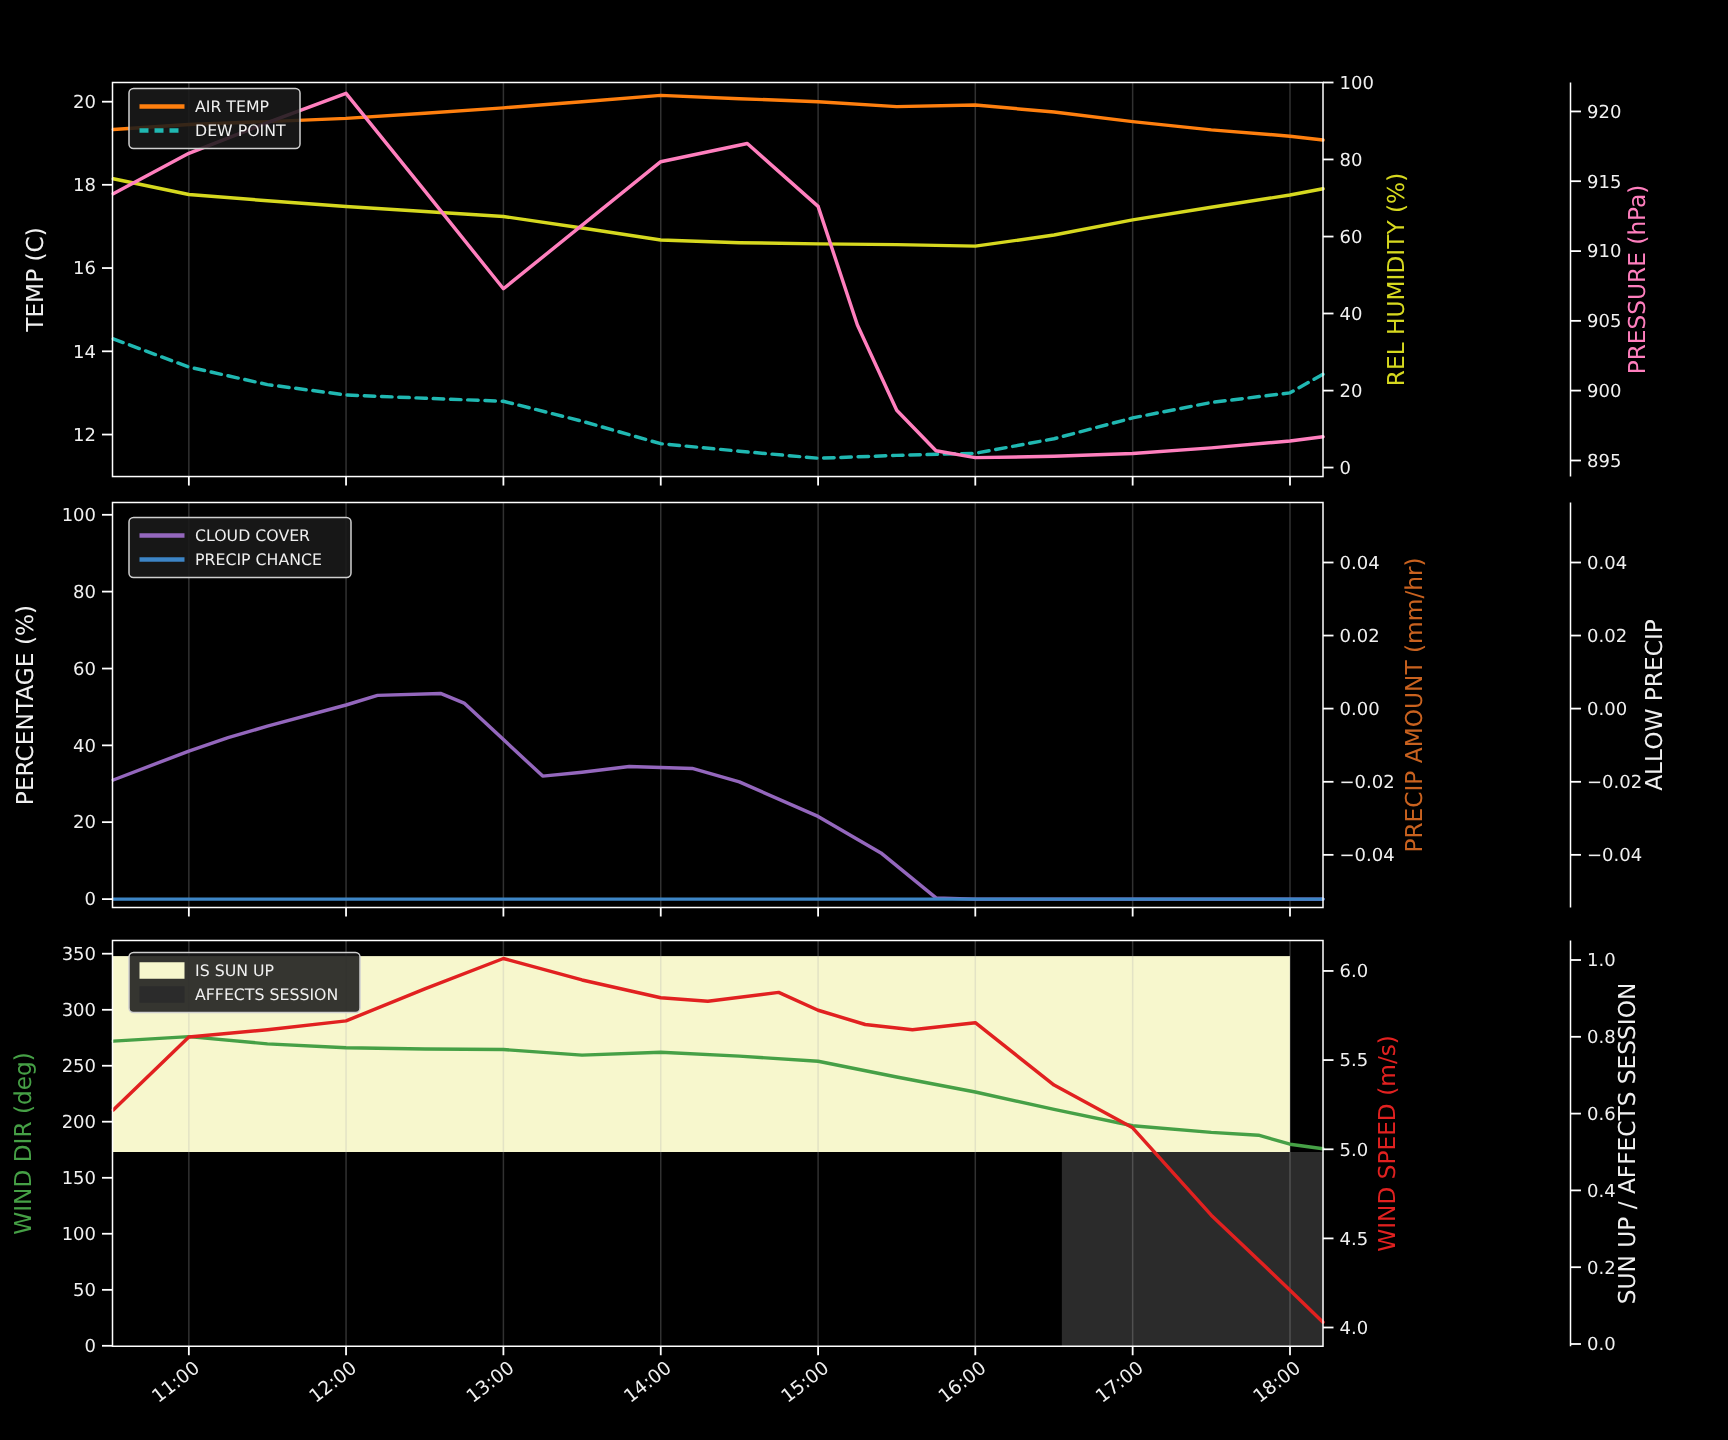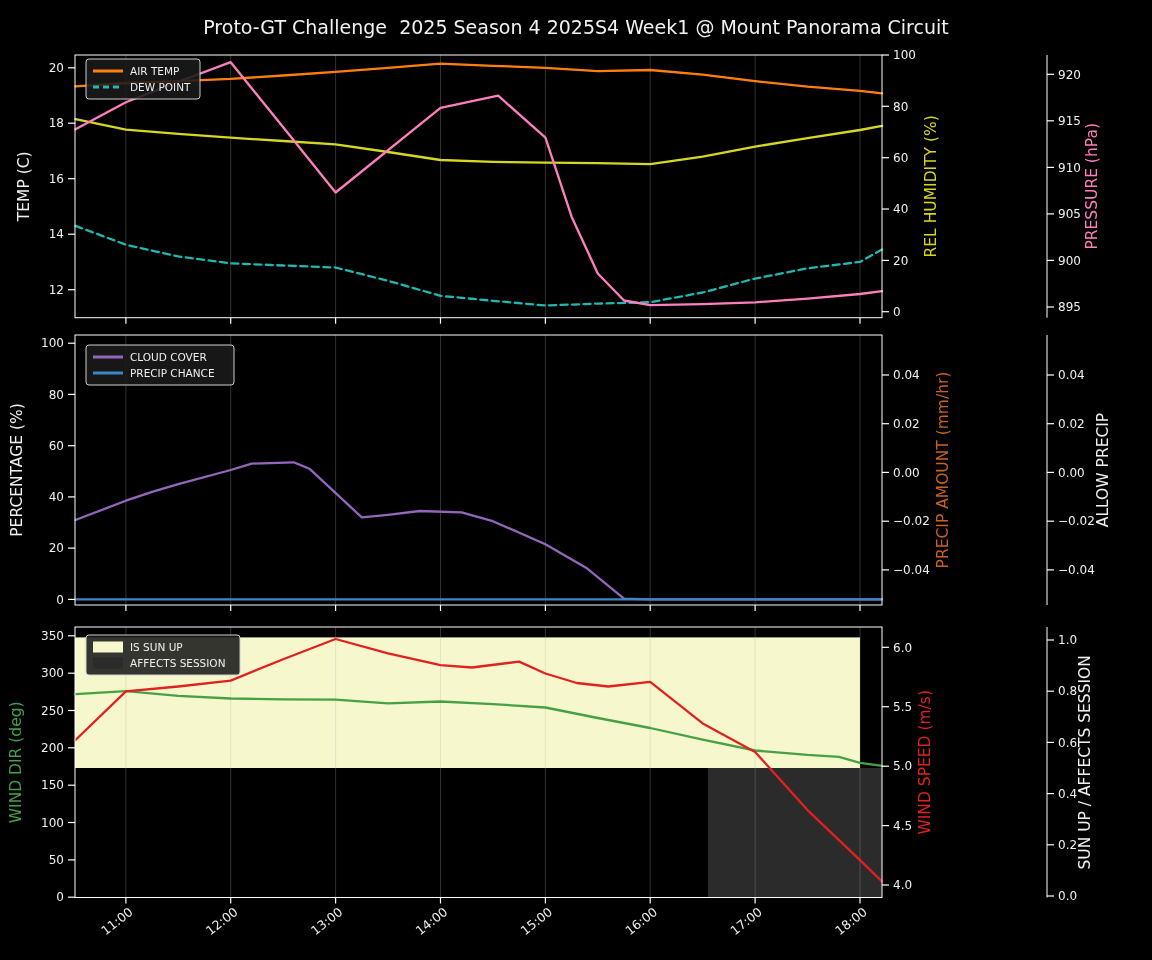--- a/index.html
+++ b/index.html
@@ -7,21 +7,20 @@
           font-family:"DejaVu Sans","Liberation Sans",sans-serif;}
   .figure-title{position:absolute;top:16px;left:0;width:1152px;text-align:center;
                 color:#f2f2f2;font-size:19px;white-space:pre;}
   svg{position:absolute;top:0;left:0;}
   text{font-family:"DejaVu Sans","Liberation Sans",sans-serif;}
 </style>
 </head>
 <body>
 
 <div class="figure">
-  <div class="figure-title">Proto-GT Challenge  2025 Season 4 2025S4 Week1 @ Mount Panorama Circuit</div>
   <svg id="figure-svg" width="1152" height="960" viewBox="0 0 1152 960">
       <g>
         <line x1="125.9" x2="125.9" y1="55" y2="317.7" stroke="rgba(176,176,176,0.28)" stroke-width="1"></line>
         <line x1="230.7" x2="230.7" y1="55" y2="317.7" stroke="rgba(176,176,176,0.28)" stroke-width="1"></line>
         <line x1="335.6" x2="335.6" y1="55" y2="317.7" stroke="rgba(176,176,176,0.28)" stroke-width="1"></line>
         <line x1="440.5" x2="440.5" y1="55" y2="317.7" stroke="rgba(176,176,176,0.28)" stroke-width="1"></line>
         <line x1="545.4" x2="545.4" y1="55" y2="317.7" stroke="rgba(176,176,176,0.28)" stroke-width="1"></line>
         <line x1="650.2" x2="650.2" y1="55" y2="317.7" stroke="rgba(176,176,176,0.28)" stroke-width="1"></line>
         <line x1="755.1" x2="755.1" y1="55" y2="317.7" stroke="rgba(176,176,176,0.28)" stroke-width="1"></line>
         <line x1="860.0" x2="860.0" y1="55" y2="317.7" stroke="rgba(176,176,176,0.28)" stroke-width="1"></line>

